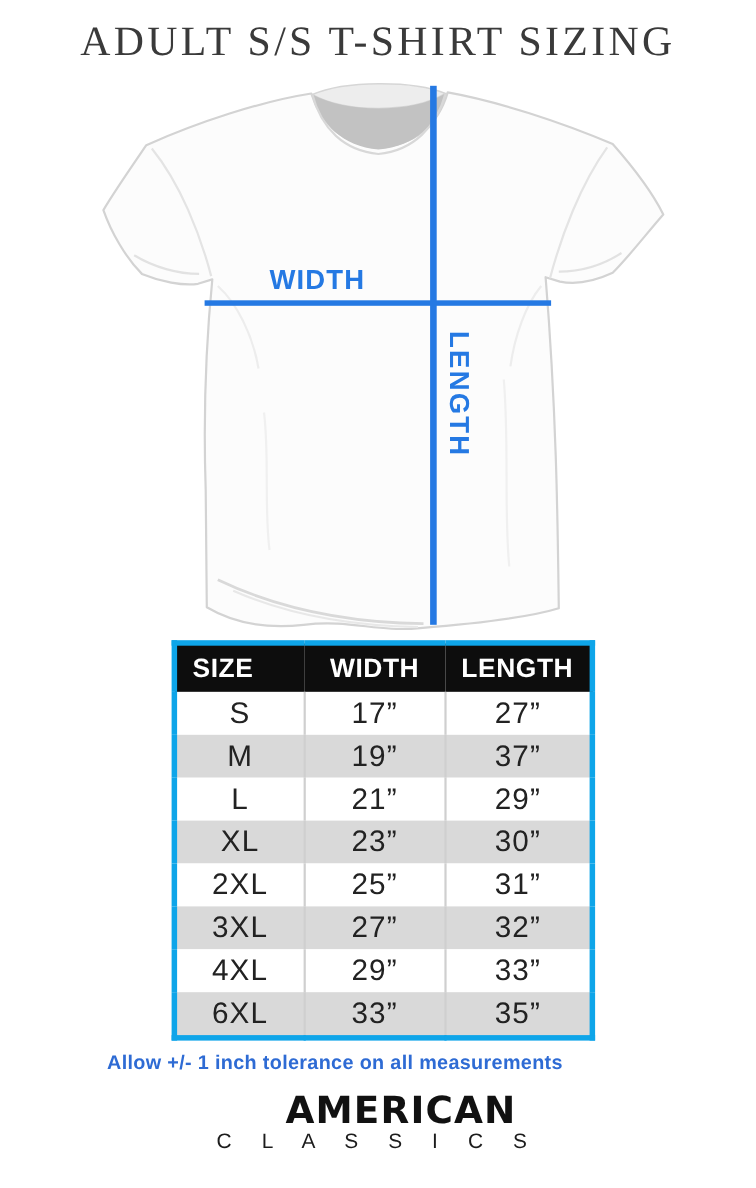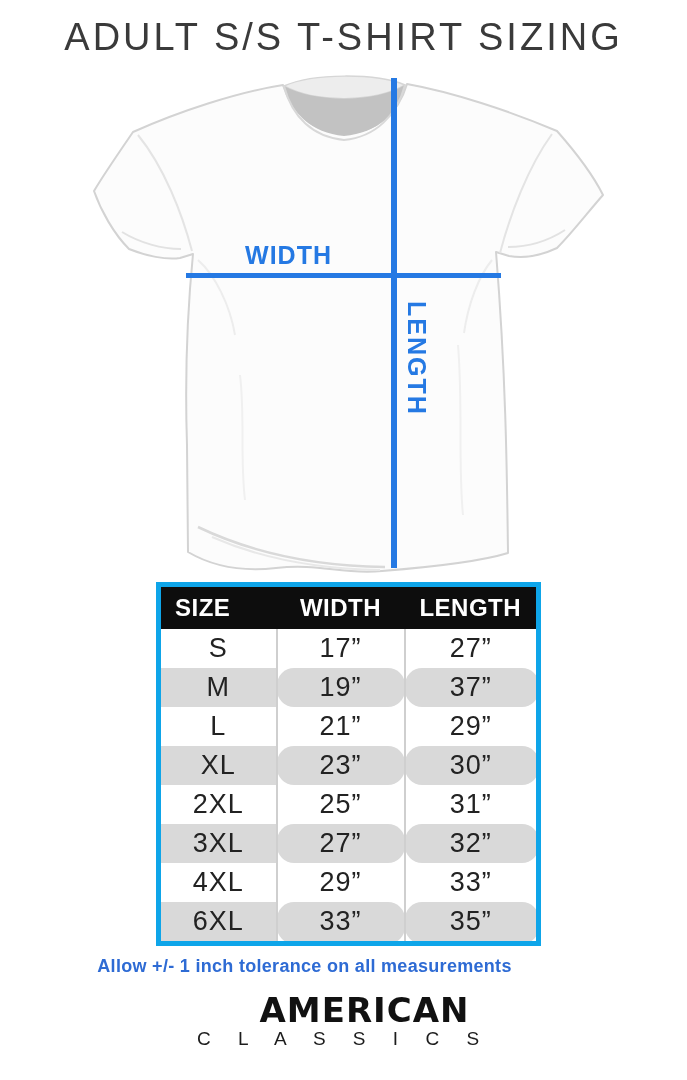--- a/index.html
+++ b/index.html
@@ -9,21 +9,21 @@
     --header_bg:#0d0d0d;
   }
   html,body{margin:0;padding:0;background:#ffffff;}
   body{width:687px;height:1080px;font-family:"Liberation Sans",sans-serif;}
   .page{position:relative;width:687px;height:1080px;background:#ffffff;overflow:hidden;}
 
   .title{
     position:absolute;top:16px;left:0;width:687px;
     text-align:center;font-size:38px;font-weight:400;
     letter-spacing:3px;color:#3a3a3a;margin:0;
-    font-family:Liberation Sans, sans-serif;
+    font-family:Liberation Serif, serif;
   }
 
   .shirt-area{position:absolute;left:80px;top:75px;width:527px;height:500px;}
   .shirt-area svg{position:absolute;left:0;top:0;}
 
   .h-line{position:absolute;left:106px;top:198px;width:315px;height:5px;background:var(--accent);}
   .v-line{position:absolute;left:311px;top:3px;width:6px;height:490px;background:var(--accent);}
 
   .width-label{
     position:absolute;left:106px;top:166px;width:205px;text-align:center;
@@ -47,21 +47,21 @@
     background:var(--header_bg);color:#ffffff;
     font-size:24px;font-weight:700;height:40px;
     text-align:center;letter-spacing:0.5px;
   }
   .size-chart th:first-child{text-align:left;padding-left:14px;}
   .size-chart td{
     height:37px;text-align:center;vertical-align:middle;
     font-size:27px;font-weight:400;color:#222222;letter-spacing:1px;
     background:#ffffff;
   }
-  .size-chart td + td{border-left:2px solid #cfcfcf;border-radius:17px;}
+  .size-chart td + td{border-left:2px solid #cfcfcf;}
   .size-chart tbody tr:nth-child(even) td{background:var(--row_alt);}
 
   .note{
     position:absolute;left:0;top:956px;width:609px;margin:0;
     text-align:center;color:var(--note);
     font-size:18px;font-weight:700;letter-spacing:0.3px;
   }
 
   .brand{position:absolute;left:0;top:992px;width:687px;text-align:center;color:#111111;}
   .brand-line1{

